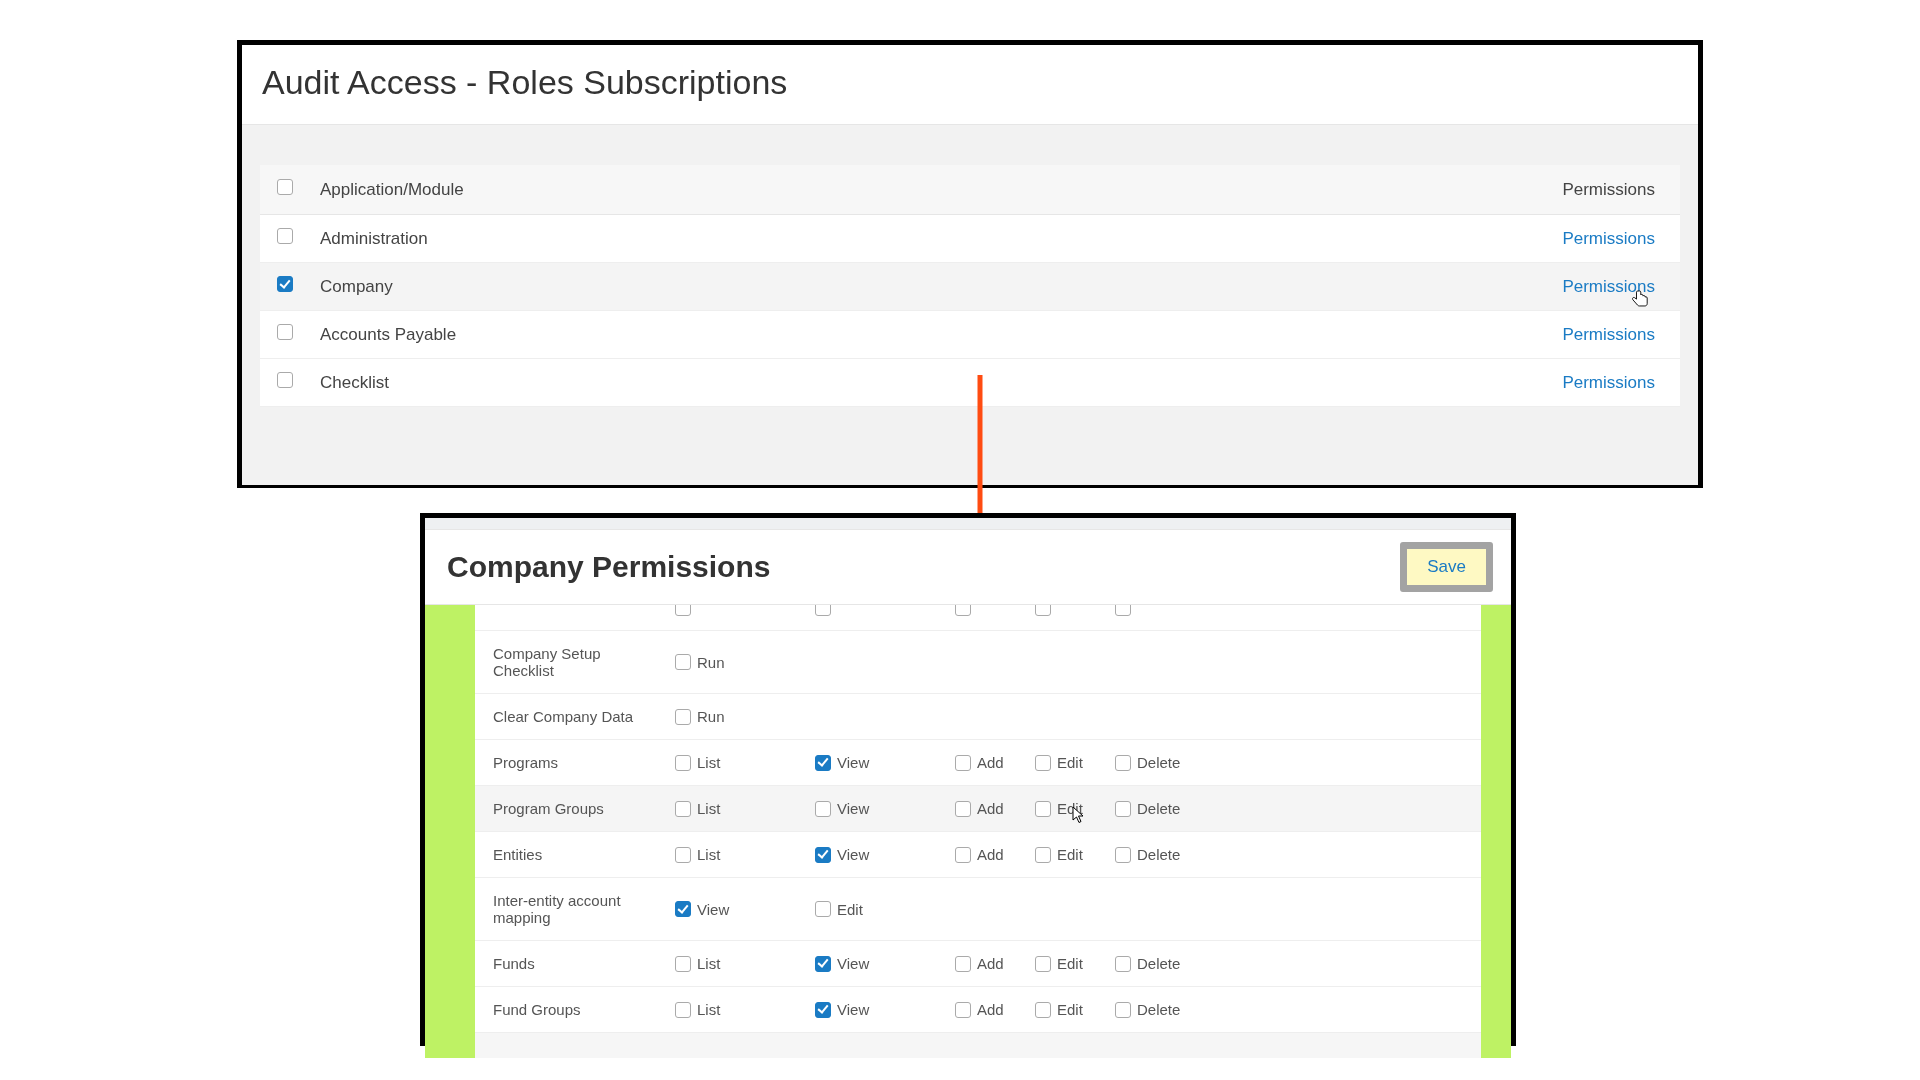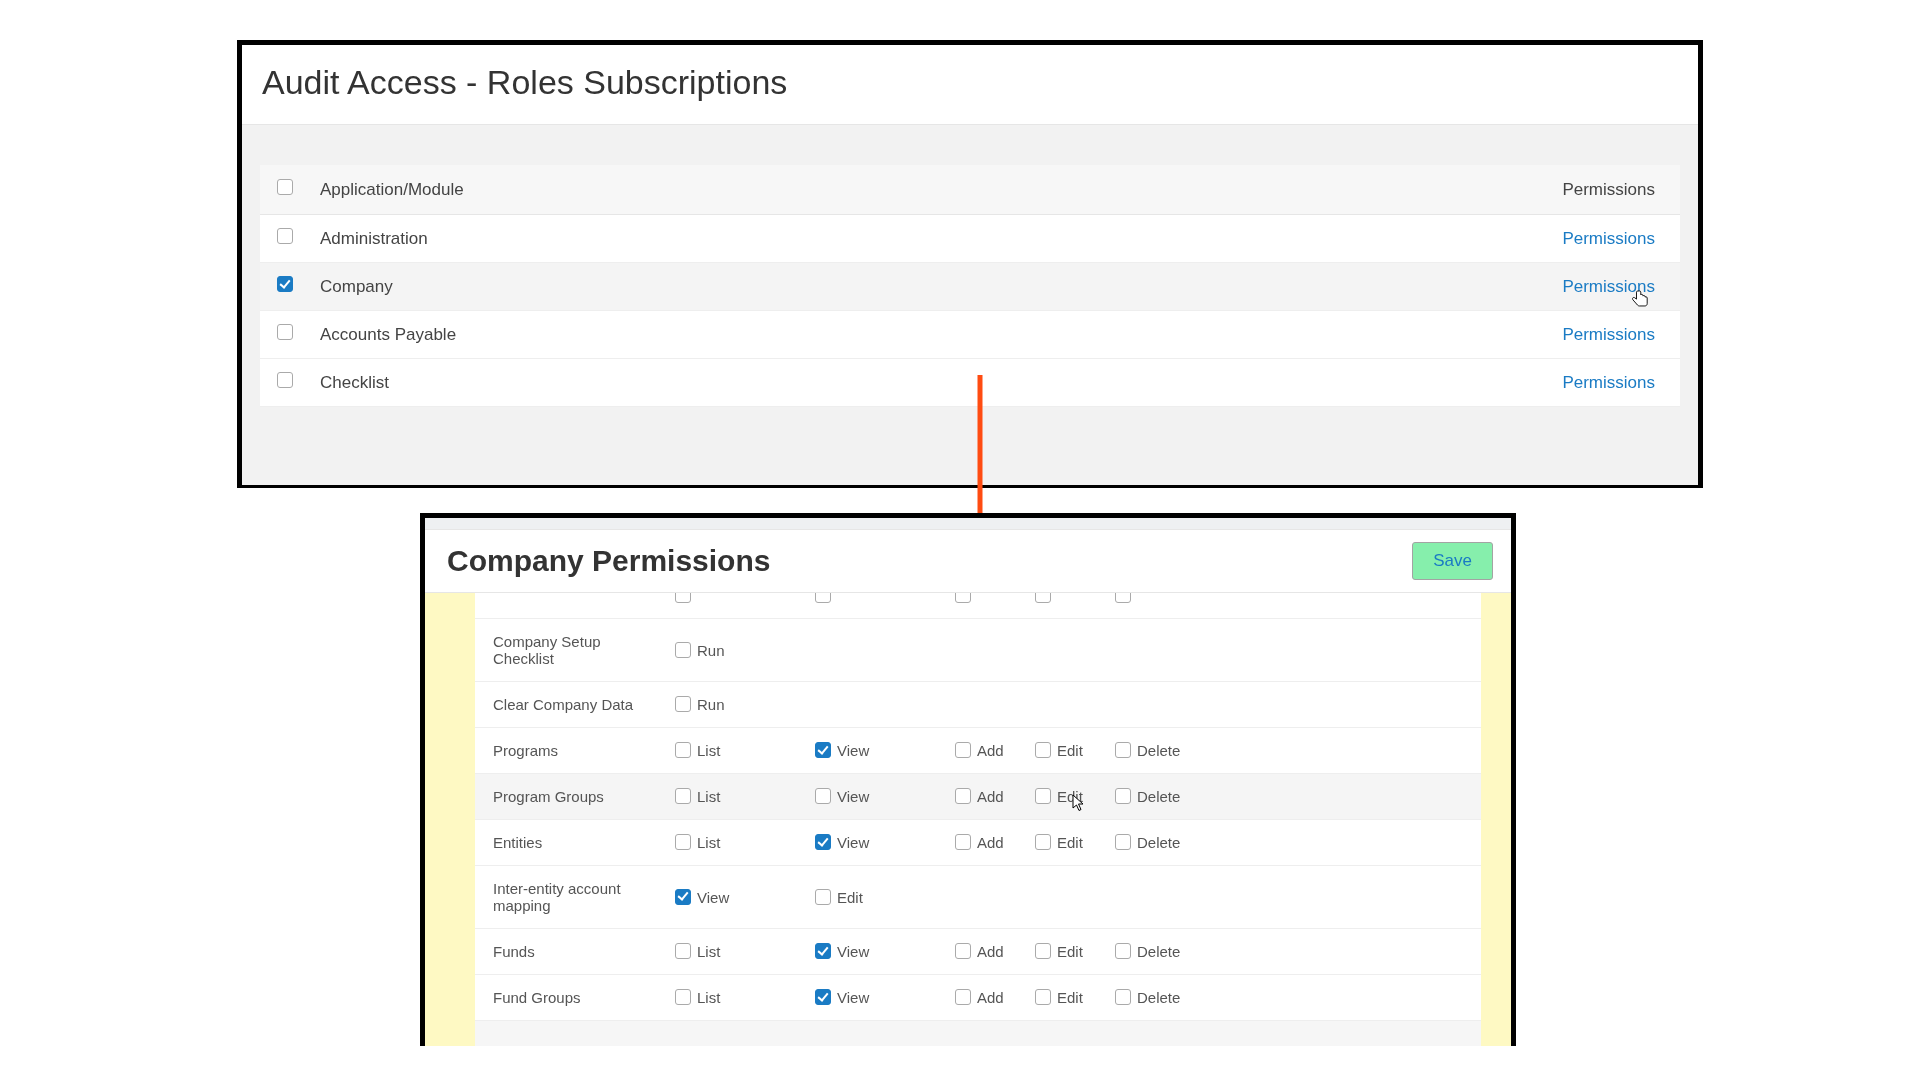--- a/index.html
+++ b/index.html
@@ -101,53 +101,54 @@
     padding: 12px 18px 12px 22px;
     border-bottom: 1px solid #e6e6e6;
     background: #fff;
   }
   .panel-bottom .header2 h2 {
     font-size: 30px;
     font-weight: 600;
     color: #333;
   }
   .save-btn {
-    border: 1px solid #a3a3a3;
+    border: 7px solid #a3a3a3;
     color: #1a7bc4;
-    background: #86efac;
+    background: #fef9c3;
     padding: 8px 20px;
     font-size: 17px;
     border-radius: 3px;
     cursor: pointer;
   }
   .panel-bottom .body2 {
     padding: 0 30px 0 50px;
     height: calc(100% - 70px);
     overflow: hidden;
-    background: #fef9c3;
+    background: #bef264;
     position: relative;
   }
   .perm-row {
     display: flex;
     align-items: center;
     background: #fff;
     border-bottom: 1px solid #eee;
     padding: 14px 0;
     font-size: 15px;
     color: #555;
   }
   .perm-row.shaded { background: #f5f5f5; }
   .perm-row.cutoff { margin-top: -20px; }
   .perm-row .label {
     width: 200px;
     padding-left: 18px;
     padding-right: 10px;
   }
   .perm-opt {
     display: flex;
+    align-items: center;
     gap: 6px;
     width: 140px;
   }
   .perm-opt.narrow { width: 80px; }
   .perm-opt.del { width: 120px; }
 
   
   .chk {
     appearance: none;
     -webkit-appearance: none;

